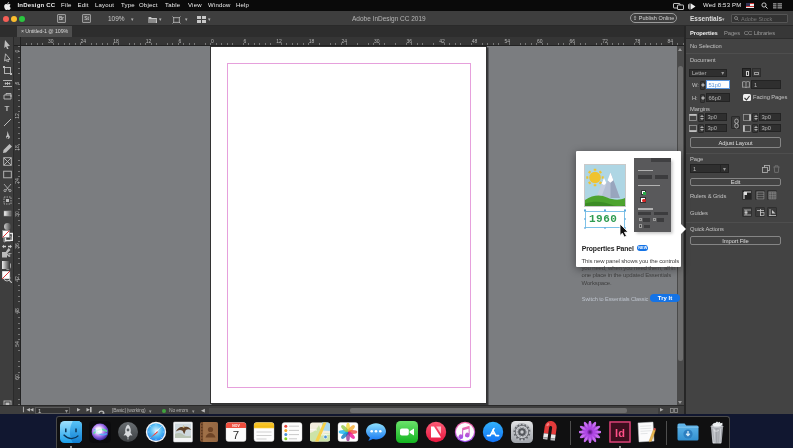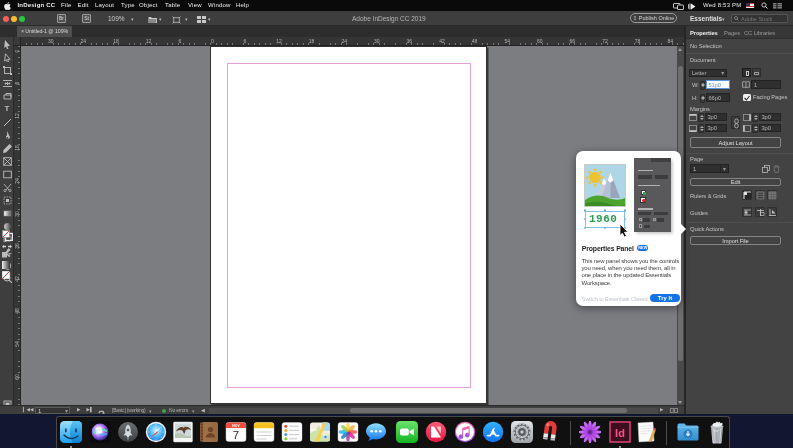--- a/index.html
+++ b/index.html
@@ -53,21 +53,21 @@
 .pfield{position:absolute;background:#2f2f2f;border:1px solid #232323;color:#b5b5b5;font-size:5.8px;}
 .pbtn{position:absolute;border:1px solid #858585;border-radius:2px;color:#dedede;text-align:center;font-size:5.8px;}
 .picon{position:absolute;}
 .spin{position:absolute;width:5.5px;height:9px;background:#383838;border:.5px solid #2a2a2a;border-radius:1px;}
 .spin:before{content:"";position:absolute;left:.7px;top:1.2px;border-left:2px solid transparent;border-right:2px solid transparent;border-bottom:2.6px solid #aaa;}
 .spin:after{content:"";position:absolute;left:.7px;bottom:1.2px;border-left:2px solid transparent;border-right:2px solid transparent;border-top:2.6px solid #aaa;}
 .pib{position:absolute;width:10px;height:10px;background:#3b3b3b;border:1px solid #2f2f2f;border-radius:1px;}
 .pib.on{background:#252525;}
 .pib svg{position:absolute;left:0px;top:0px;}
 
-#popup{left:576px;top:151px;width:105px;height:155px;background:#fff;border-radius:7px;box-shadow:0 2px 8px rgba(0,0,0,.45);}
+#popup{left:576px;top:151px;width:105px;height:116px;background:#fff;border-radius:1px;box-shadow:0 2px 8px rgba(0,0,0,.45);}
 #popuparrow{position:absolute;left:103px;top:71px;width:0;height:0;border-top:7px solid transparent;border-bottom:7px solid transparent;border-left:7px solid #fff;}
 
 #desktop{left:0;top:414px;width:793px;height:34px;background:#111730;}
 #dock{position:absolute;left:56px;top:2px;width:674px;height:32px;background:#101011;border:1px solid #494949;border-bottom:none;border-radius:3px 3px 0 0;}
 .di{position:absolute;top:4px;width:22px;height:22px;}
 .dsep{position:absolute;top:4px;width:1px;height:24px;background:#4e4e4e;}
 .hnd{position:absolute;width:2.6px;height:2.6px;background:#fff;border:.8px solid #5aa9dd;border-radius:50%;}
 </style></head>
 <body>
 <div id="screen">

